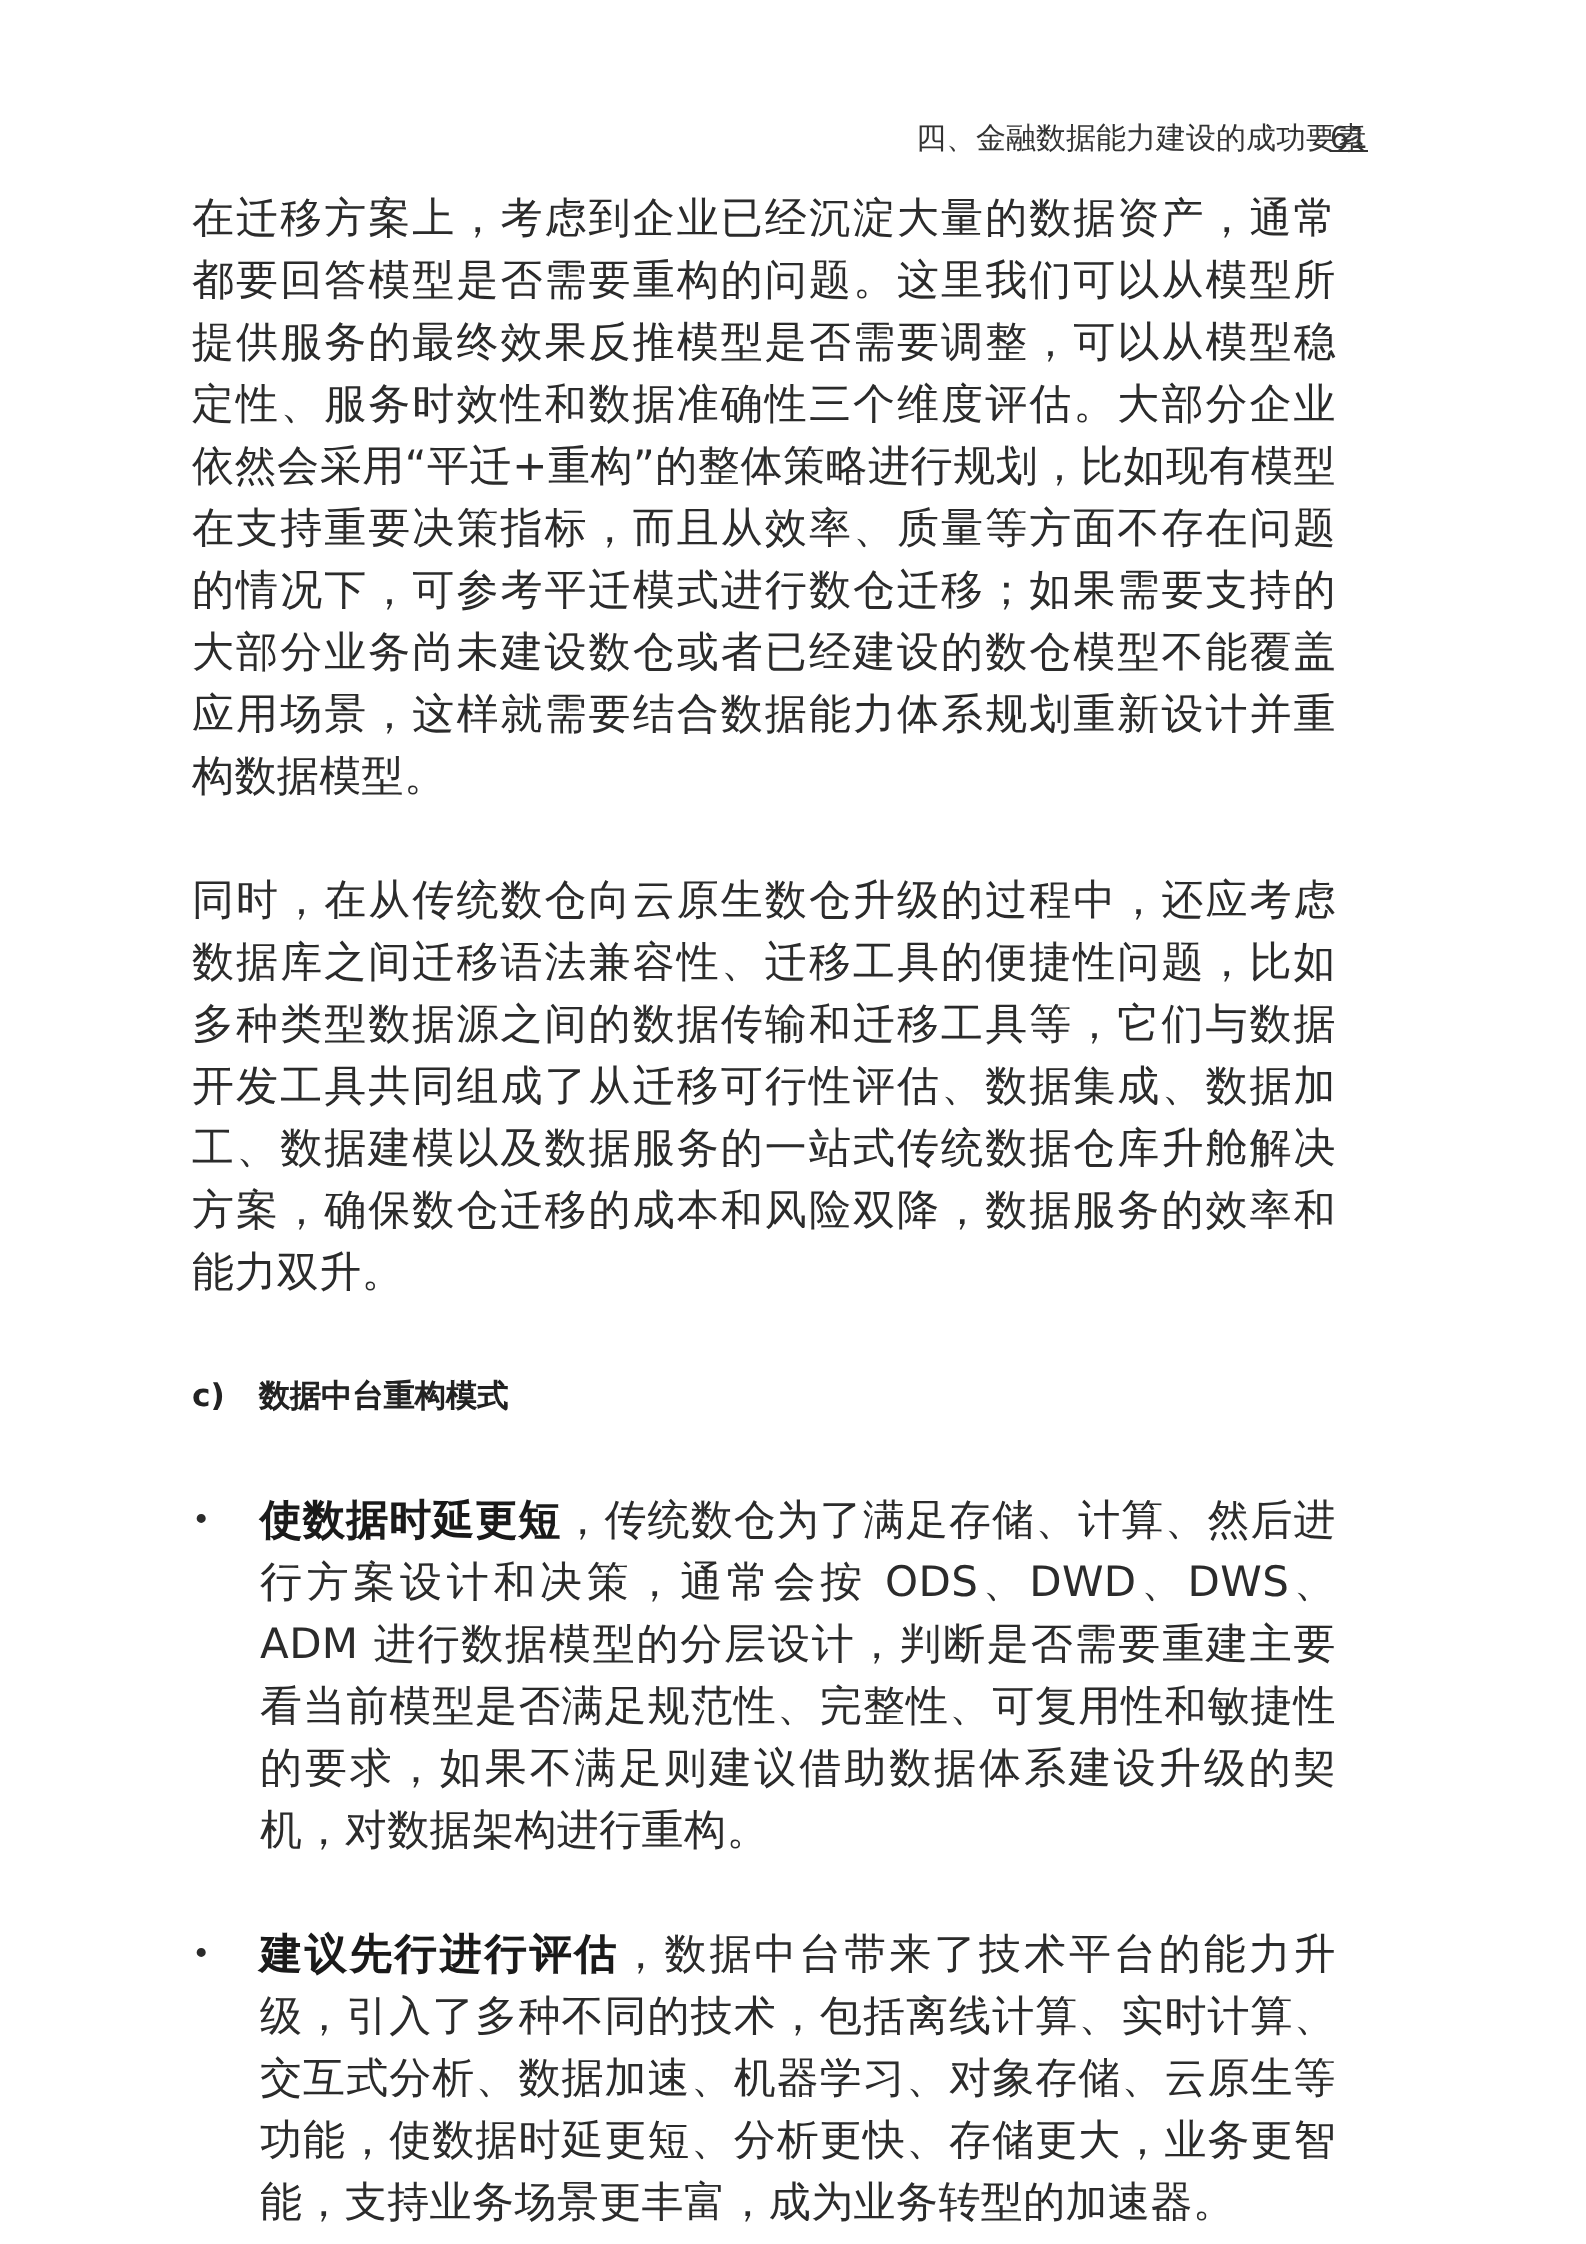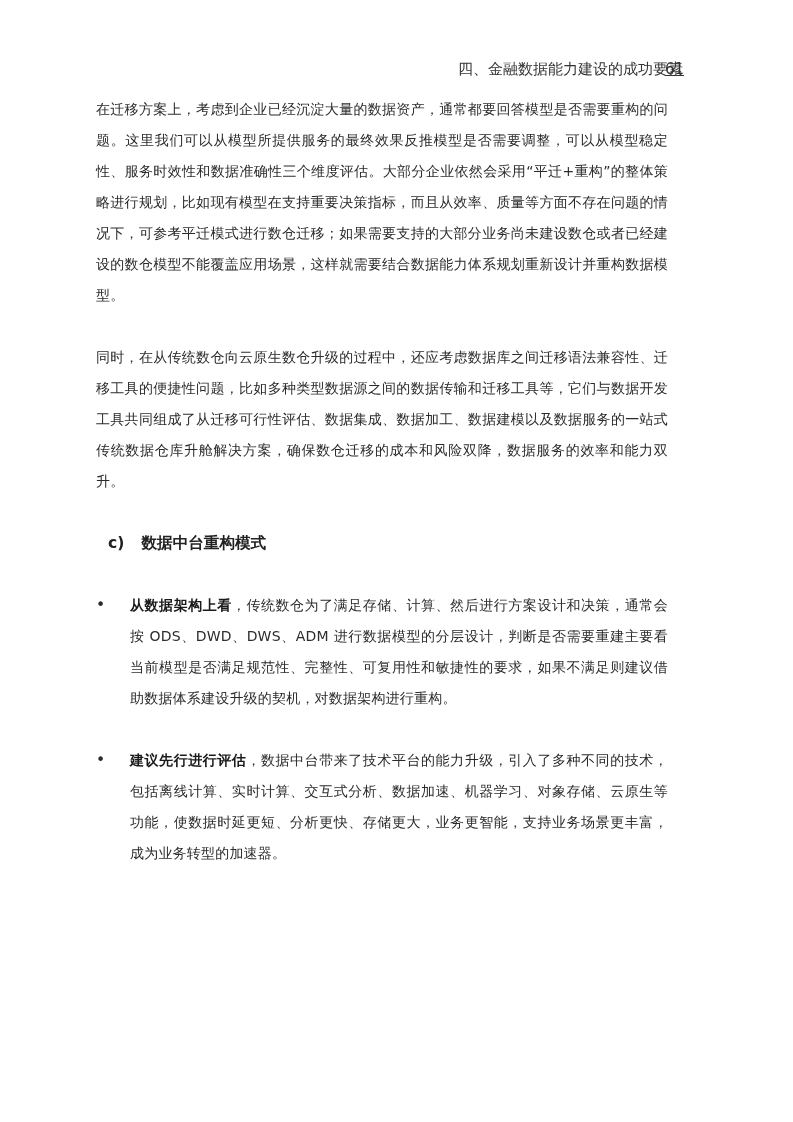--- a/index.html
+++ b/index.html
@@ -11,26 +11,26 @@
   .header {
     position: absolute; top: 60px; left: 440px; width: 244px; height: 20px;
     font-size: 15px; color: #333;
   }
   .header .title { position: absolute; left: 18px; top: 0; }
   .header .pageno { position: absolute; right: 0; top: 0; text-decoration: underline; }
   .content {
     position: absolute; top: 94px; left: 96px; width: 572px;
   }
   p {
-    margin: 0; font-size: 14px; line-height: 31px; text-align: justify;
+    margin: 0; font-size: 21px; line-height: 31px; text-align: justify;
     letter-spacing: 0.2px;
   }
   .para { margin-bottom: 31px; }
   h3 {
-    margin: 0 0 31px 12px; font-size: 15.6px; line-height: 31px; font-weight: bold; color: #222;
+    margin: 0 0 31px 0; font-size: 15.6px; line-height: 31px; font-weight: bold; color: #222;
   }
   h3 .num { display: inline-block; width: 28px; }
   ul { list-style: none; margin: 0; padding: 0; }
   li { position: relative; padding-left: 34px; margin-bottom: 31px; }
   li .bullet { position: absolute; left: 0; top: 0; font-size: 15.6px; line-height: 31px; }
   li strong { font-weight: bold; color: #1a1a1a; }
 </style>
 </head>
 <body>
 
@@ -45,21 +45,21 @@
 
   <h3>
     <span class="num">c)</span>
     <span>数据中台重构模式</span>
   </h3>
 
 
   <ul>
     <li>
       <span class="bullet">•</span>
-      <p><strong>从数据架构上看</strong><span>，传统数仓为了满足存储、计算、然后进行方案设计和决策，通常会按 ODS、DWD、DWS、ADM 进行数据模型的分层设计，判断是否需要重建主要看当前模型是否满足规范性、完整性、可复用性和敏捷性的要求，如果不满足则建议借助数据体系建设升级的契机，对数据架构进行重构。</span></p>
+      <p><strong>使数据时延更短</strong><span>，传统数仓为了满足存储、计算、然后进行方案设计和决策，通常会按 ODS、DWD、DWS、ADM 进行数据模型的分层设计，判断是否需要重建主要看当前模型是否满足规范性、完整性、可复用性和敏捷性的要求，如果不满足则建议借助数据体系建设升级的契机，对数据架构进行重构。</span></p>
     </li>
     <li>
       <span class="bullet">•</span>
       <p><strong>建议先行进行评估</strong><span>，数据中台带来了技术平台的能力升级，引入了多种不同的技术，包括离线计算、实时计算、交互式分析、数据加速、机器学习、对象存储、云原生等功能，使数据时延更短、分析更快、存储更大，业务更智能，支持业务场景更丰富，成为业务转型的加速器。</span></p>
     </li>
   </ul>
 
 </div>
 
 </body></html>

